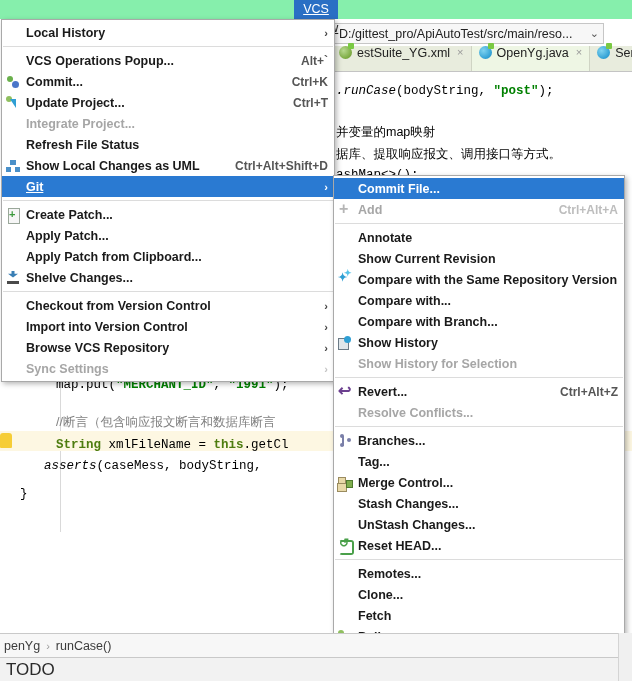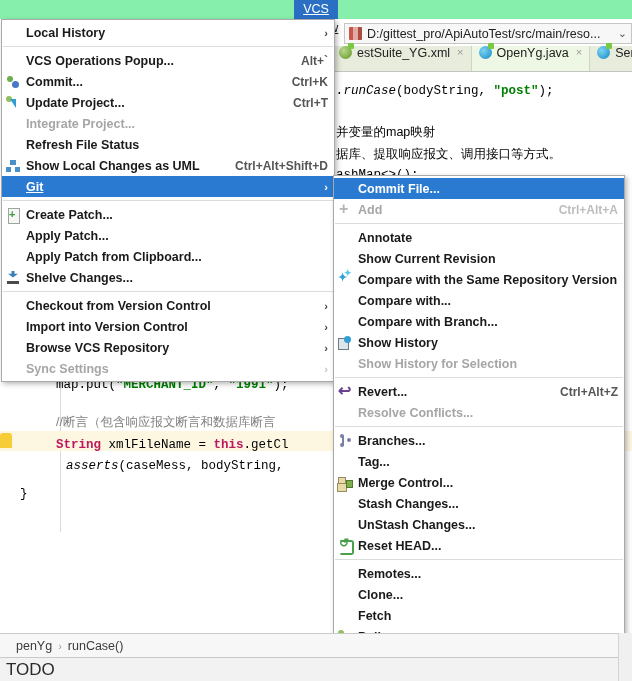--- a/index.html
+++ b/index.html
@@ -25,21 +25,21 @@
   .mb-item { padding: 2px 9px 3px 9px; line-height: 14px; color:#222; }
   .mb-item.active { background: #2a6fc4; color: #ffffff; }
   .mb-item u { text-decoration: underline; }
 
   
   #editor-area {
     position:absolute; left:0; top:19px; width:632px; height:614px;
     background:#ffffff;
   }
   #path-bar {
-    position:absolute; left:344px; top:23px; width:288px; height:21px;
+    position:absolute; left:316px; top:23px; width:288px; height:21px;
     background:#f7f7f7; border:1px solid #c6c6c6;
     display:flex; align-items:center; gap:5px; padding:0 4px;
     font-size:12.5px; color:#222;
   }
   #path-bar .ptext { flex:1; white-space:nowrap; overflow:hidden; }
   #path-bar .pchev { color:#555; font-size:11px; }
   .modicon {
     width:13px; height:13px; flex:none;
     background:linear-gradient(90deg,#c0392b 0 32%, #e09b93 32% 66%, #9b2d20 66% 100%);
     border-radius:1px; opacity:.85;
@@ -65,21 +65,21 @@
   .jicon::after{
     content:""; position:absolute; right:-2px; top:-3px;
     width:6px; height:6px; background:#7ac943; border-radius:1px;
   }
 
   
   .code {
     position:absolute; font-family:"Liberation Mono", monospace;
     font-size:12.5px; white-space:pre; color:#000;
   }
-  .kw { color:#be185d; font-weight:bold; }
+  .kw { color:#4d7c0f; font-weight:bold; }
   .str { color:#008000; font-weight:bold; }
   .cmt { color:#808080; }
   .ital { font-style:italic; }
 
   #gutter-line {
     position:absolute; left:60px; top:19px; width:1px; height:494px; background:#d9d9d9;
   }
   #hl-line {
     position:absolute; left:0px; top:412px; width:632px; height:20px; background:#fdf7e2;
   }
@@ -209,21 +209,21 @@
   }
   .ic-push::after{
     content:""; position:absolute; left:4px; top:0px;
     border-right:6px solid transparent; border-bottom:9px solid #5cb85c;
   }
 
   
   #breadcrumb-bar {
     position:absolute; left:0; top:633px; width:632px; height:24px;
     background:#f7f7f7; border-top:1px solid #c9c9c9;
-    display:flex; align-items:center; gap:6px; padding-left:16px;
+    display:flex; align-items:center; gap:6px; padding-left:4px;
     font-size:12.5px; color:#3c3c3c;
   }
   #breadcrumb-bar .chev { color:#9b9b9b; font-size:11px; }
   #bottom-tool {
     position:absolute; left:0; top:657px; width:632px; height:24px;
     background:#f2f2f2; border-top:1px solid #c9c9c9;
     display:flex; align-items:center; padding-left:6px;
     font-size:17px; color:#2b2b2b;
   }
   #scroll-right {
@@ -253,21 +253,21 @@
   <div class="code" style="left:336px; top:124px; font-family:'Liberation Sans',sans-serif;">并变量的map映射</div>
   <div class="code" style="left:336px; top:146px; font-family:'Liberation Sans',sans-serif;">据库、提取响应报文、调用接口等方式。</div>
   <div class="code" style="left:336px; top:168px;">ashMap&lt;&gt;();</div>
 
   <div class="code" style="left:56px; top:378px;"><span>map.put(</span><span class="str">"MERCHANT_ID"</span><span>, </span><span class="str">"1991"</span><span>);</span></div>
 
   <div class="code cmt" style="left:56px; top:414px; font-family:'Liberation Sans',sans-serif;">//断言（包含响应报文断言和数据库断言</div>
 
   <div class="code" style="left:56px; top:438px;"><span class="kw">String</span><span> xmlFileName = </span><span class="kw">this</span><span>.getCl</span></div>
 
-  <div class="code" style="left:66px; top:459px;"><span class="ital">asserts</span><span>(caseMess, bodyString, </span></div>
+  <div class="code" style="left:44px; top:459px;"><span class="ital">asserts</span><span>(caseMess, bodyString, </span></div>
 
   <div class="code" style="left:20px; top:487px;">}</div>
 
   <div id="path-bar">
     <span class="modicon"></span>
     <span class="ptext">D:/gittest_pro/ApiAutoTest/src/main/reso...</span>
     <span class="pchev">⌄</span>
   </div>
 
   <div id="tabbar">

